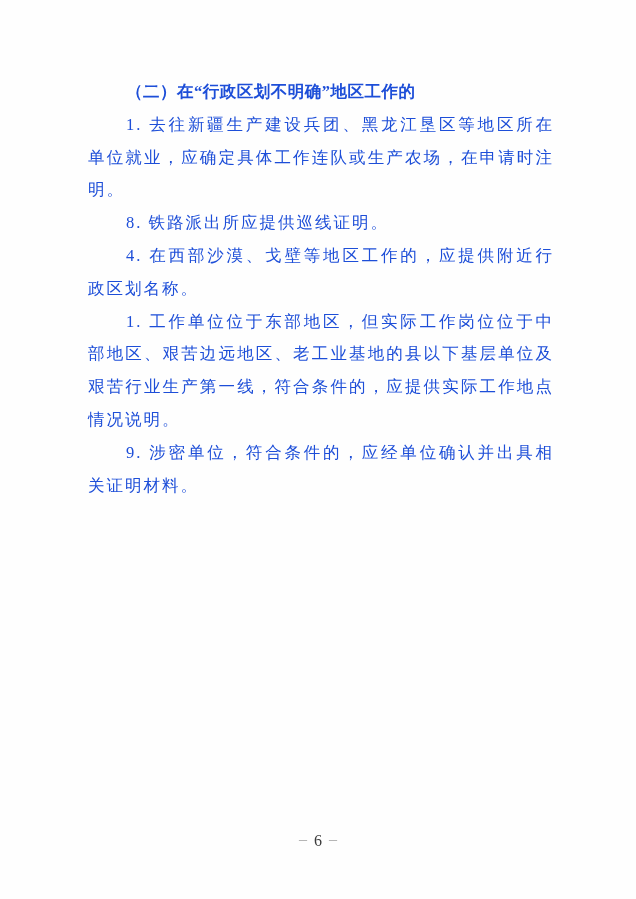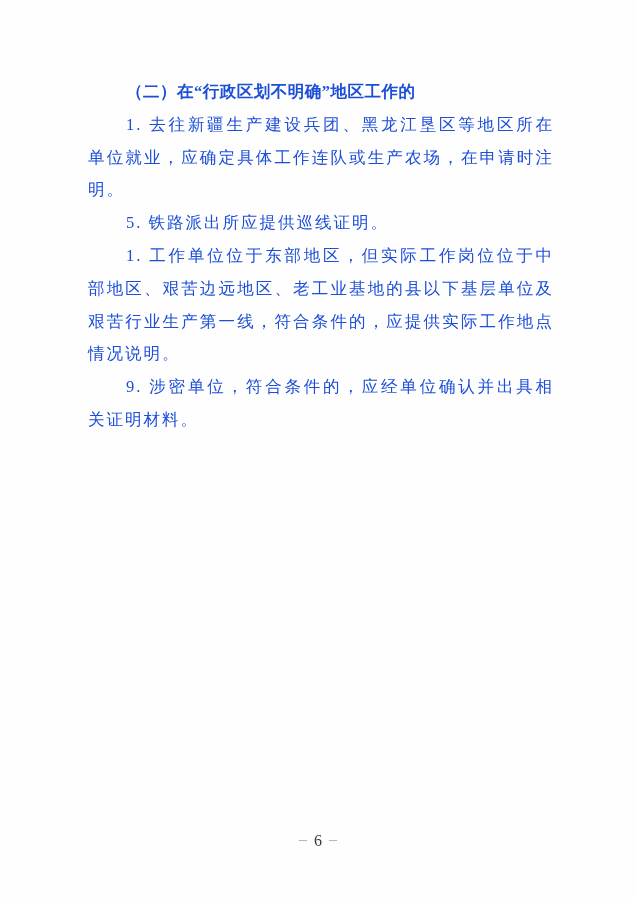--- a/index.html
+++ b/index.html
@@ -61,21 +61,22 @@
 </style>
 </head>
 <body>
 
 <div class="page">
   <div class="content">
 
     <section>
       <h2>（二）在“行政区划不明确”地区工作的</h2>
       <p>1. 去往新疆生产建设兵团、黑龙江垦区等地区所在单位就业，应确定具体工作连队或生产农场，在申请时注明。</p>
-      <p>5. 铁路派出所应提供巡线证明。</p>
+      <p>8. 铁路派出所应提供巡线证明。</p>
+      <p>4. 在西部沙漠、戈壁等地区工作的，应提供附近行政区划名称。</p>
     </section>
 
     <section>
       <p>1. 工作单位位于东部地区，但实际工作岗位位于中部地区、艰苦边远地区、老工业基地的县以下基层单位及艰苦行业生产第一线，符合条件的，应提供实际工作地点情况说明。</p>
       <p>9. 涉密单位，符合条件的，应经单位确认并出具相关证明材料。</p>
     </section>
 
   </div>
 
   <div class="footer">

